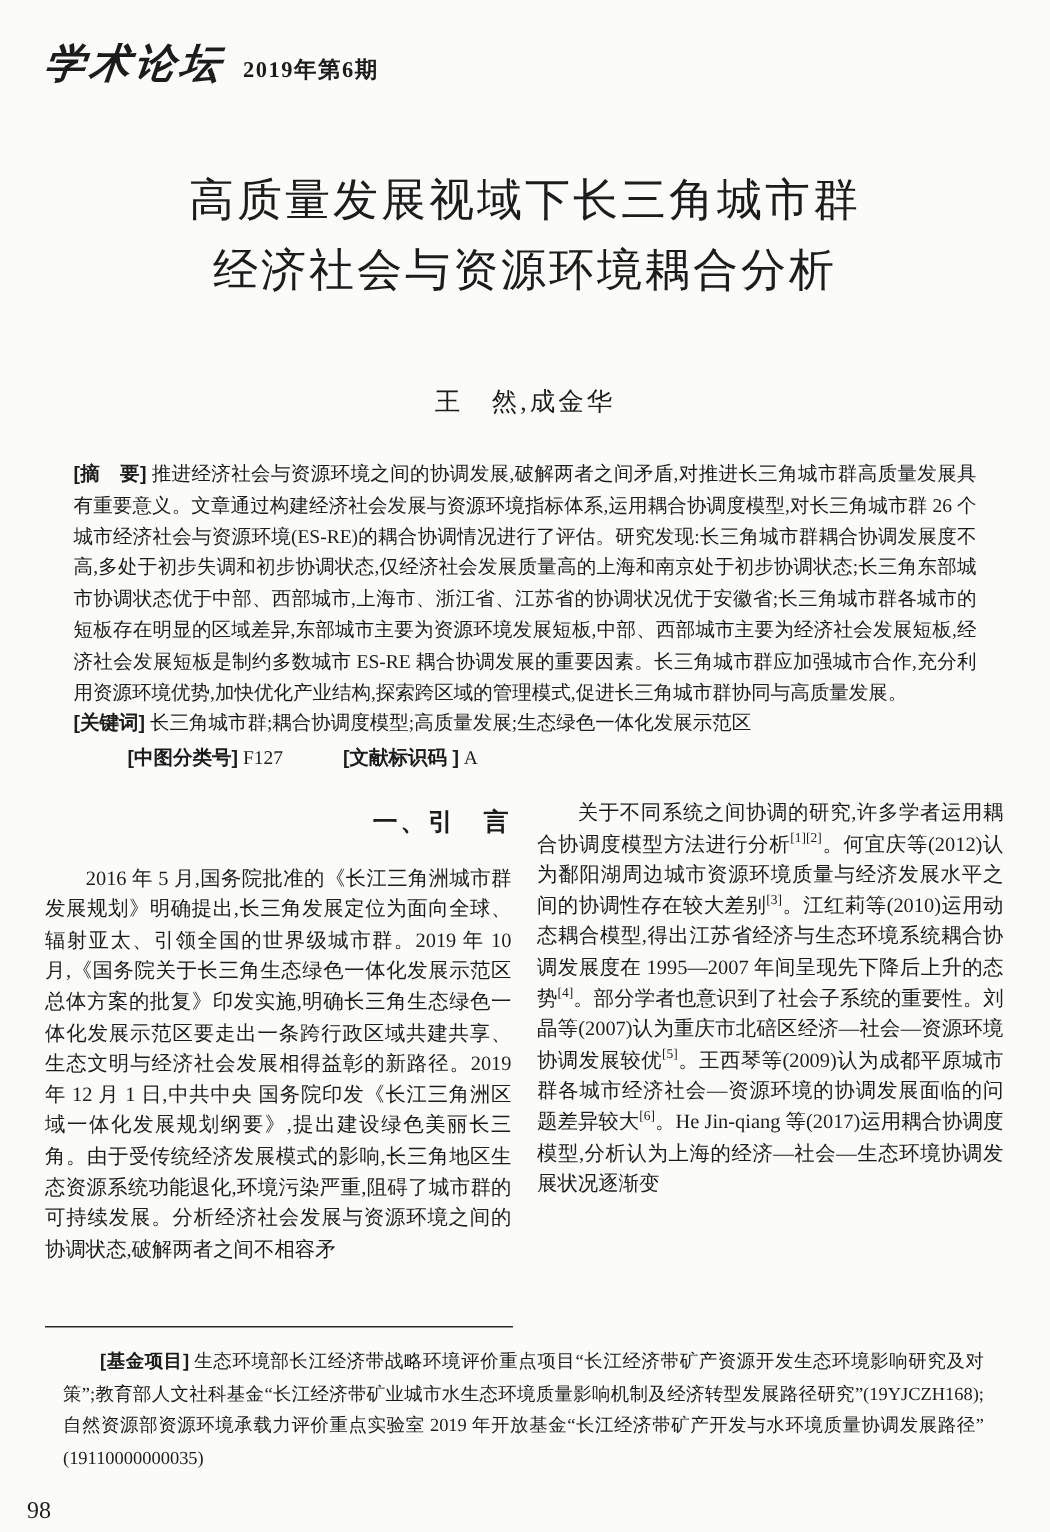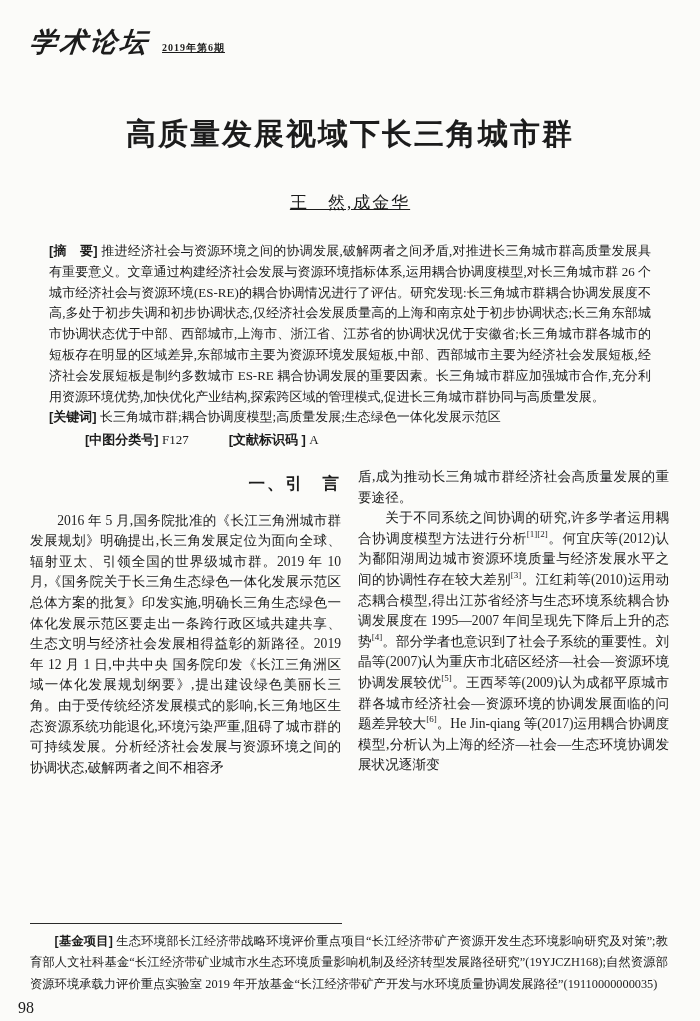--- a/index.html
+++ b/index.html
@@ -19,30 +19,30 @@
     overflow:hidden;
   }
   
   .header{display:flex;align-items:baseline;gap:12px;}
   .journal-name{
     font-size:27px;font-weight:700;font-style:italic;
     transform:skewX(-6deg);
     letter-spacing:3px;
     font-family:"DejaVu Serif",serif;
   }
-  .issue{font-size:10px;font-weight:700;letter-spacing:1px;text-decoration:underline;}
+  .issue{font-size:15px;font-weight:700;letter-spacing:1px;}
   
   .title{
     margin-top:50px;text-align:center;
     font-family:"Liberation Sans","DejaVu Sans",sans-serif;
-    font-weight:700;font-size:30px;line-height:47px;letter-spacing:2px;
+    font-weight:400;font-size:30px;line-height:47px;letter-spacing:2px;
   }
   .authors{
-    margin-top:34px;text-align:center;
-    font-size:17px;letter-spacing:2px;text-decoration:underline;
+    margin-top:52px;text-align:center;
+    font-size:17px;letter-spacing:2px;
   }
   
   .meta{
     width:602px;margin:27px auto 0 auto;
     font-size:13px;line-height:20.8px;text-align:justify;
   }
   .label{
     font-family:"Liberation Sans","DejaVu Sans",sans-serif;
     font-weight:700;font-style:normal;
   }
@@ -68,58 +68,58 @@
   .indent{text-indent:2em;}
   sup.ref{font-size:9px;line-height:0;}
   
   .footnote{
     position:absolute;left:30px;right:32px;bottom:26px;
     font-size:12.3px;line-height:21.5px;text-align:justify;
   }
   .footnote-rule{
     width:312px;border-top:1.2px solid #2a2a2a;margin-bottom:7px;
   }
-  .footnote p{margin:0;text-indent:2em;}
+  .footnote p{margin:12px;text-indent:2em;}
   .page-number{
     position:absolute;left:18px;bottom:4px;
     font-size:16px;
   }
 </style>
 </head>
 <body>
 
 <div class="page">
 
   <div class="header">
     <span class="journal-name">学术论坛</span>
     <span class="issue">2019年第6期</span>
   </div>
 
   <div class="title">
     <div>高质量发展视域下长三角城市群</div>
+    <div>经济社会与资源环境耦合分析</div>
   </div>
 
   <div class="authors">王　然,成金华</div>
 
   <div class="meta">
     <p><span class="label">[摘　要]</span> <span>推进经济社会与资源环境之间的协调发展,破解两者之间矛盾,对推进长三角城市群高质量发展具有重要意义。文章通过构建经济社会发展与资源环境指标体系,运用耦合协调度模型,对长三角城市群 26 个城市经济社会与资源环境(ES-RE)的耦合协调情况进行了评估。研究发现:长三角城市群耦合协调发展度不高,多处于初步失调和初步协调状态,仅经济社会发展质量高的上海和南京处于初步协调状态;长三角东部城市协调状态优于中部、西部城市,上海市、浙江省、江苏省的协调状况优于安徽省;长三角城市群各城市的短板存在明显的区域差异,东部城市主要为资源环境发展短板,中部、西部城市主要为经济社会发展短板,经济社会发展短板是制约多数城市 ES-RE 耦合协调发展的重要因素。长三角城市群应加强城市合作,充分利用资源环境优势,加快优化产业结构,探索跨区域的管理模式,促进长三角城市群协同与高质量发展。</span></p>
     <p><span class="label">[关键词]</span> <span>长三角城市群;耦合协调度模型;高质量发展;生态绿色一体化发展示范区</span></p>
     <div class="classification">
       <span class="seg"><span class="label">[中图分类号]</span> <span>F127</span></span>
       <span class="seg"><span class="label">[文献标识码 ]</span> <span>A</span></span>
     </div>
   </div>
 
   <div class="columns">
     <div class="col">
       <div class="section-heading">一、引　言</div>
       <p class="indent">2016 年 5 月,国务院批准的《长江三角洲城市群发展规划》明确提出,长三角发展定位为面向全球、辐射亚太、引领全国的世界级城市群。2019 年 10 月,《国务院关于长三角生态绿色一体化发展示范区总体方案的批复》印发实施,明确长三角生态绿色一体化发展示范区要走出一条跨行政区域共建共享、生态文明与经济社会发展相得益彰的新路径。2019 年 12 月 1 日,中共中央 国务院印发《长江三角洲区域一体化发展规划纲要》,提出建设绿色美丽长三角。由于受传统经济发展模式的影响,长三角地区生态资源系统功能退化,环境污染严重,阻碍了城市群的可持续发展。分析经济社会发展与资源环境之间的协调状态,破解两者之间不相容矛</p>
     </div>
     <div class="col">
-      <p>盾,成为推动长三角城市群经济社会高质量发展的重要途径。</p>
       <p class="indent">关于不同系统之间协调的研究,许多学者运用耦合协调度模型方法进行分析<sup class="ref">[1]</sup><sup class="ref">[2]</sup>。何宜庆等(2012)认为鄱阳湖周边城市资源环境质量与经济发展水平之间的协调性存在较大差别<sup class="ref">[3]</sup>。江红莉等(2010)运用动态耦合模型,得出江苏省经济与生态环境系统耦合协调发展度在 1995—2007 年间呈现先下降后上升的态势<sup class="ref">[4]</sup>。部分学者也意识到了社会子系统的重要性。刘晶等(2007)认为重庆市北碚区经济—社会—资源环境协调发展较优<sup class="ref">[5]</sup>。王西琴等(2009)认为成都平原城市群各城市经济社会—资源环境的协调发展面临的问题差异较大<sup class="ref">[6]</sup>。He Jin-qiang 等(2017)运用耦合协调度模型,分析认为上海的经济—社会—生态环境协调发展状况逐渐变</p>
     </div>
   </div>
 
   <div class="footnote">
     <div class="footnote-rule"></div>
     <p><span class="label">[基金项目]</span> <span>生态环境部长江经济带战略环境评价重点项目“长江经济带矿产资源开发生态环境影响研究及对策”;教育部人文社科基金“长江经济带矿业城市水生态环境质量影响机制及经济转型发展路径研究”(19YJCZH168);自然资源部资源环境承载力评价重点实验室 2019 年开放基金“长江经济带矿产开发与水环境质量协调发展路径”(19110000000035)</span></p>
   </div>
 
   <div class="page-number">98</div>

